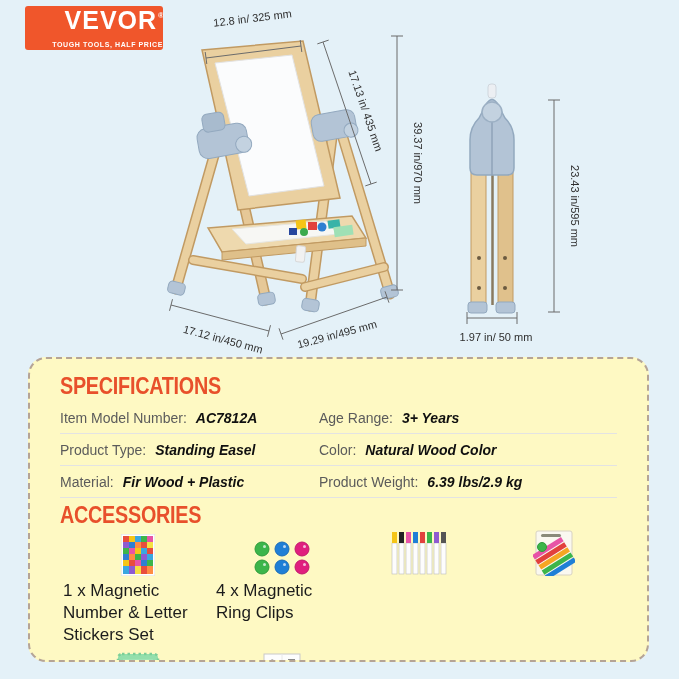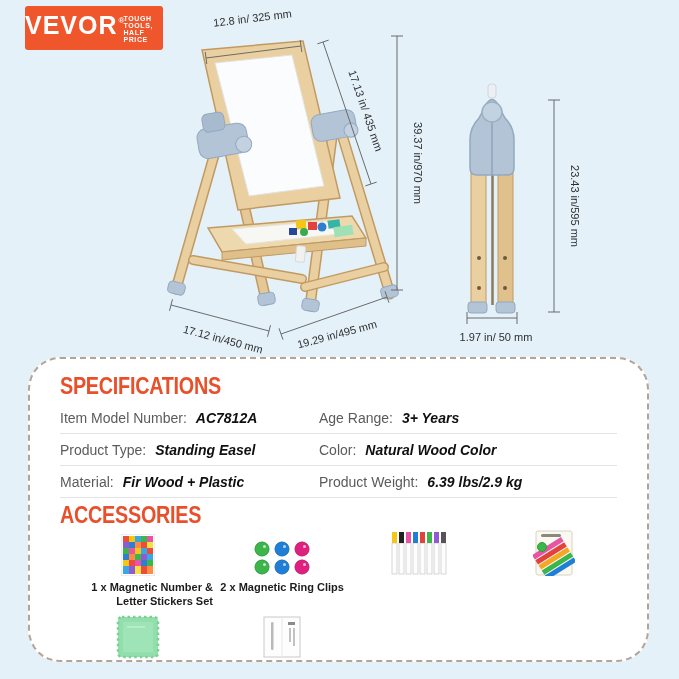--- a/index.html
+++ b/index.html
@@ -1,42 +1,42 @@
 <!DOCTYPE html>
 <html><head>
 <meta charset="utf-8">
 <style>
   html,body{margin:0;padding:0;}
   body{width:679px;height:679px;font-family:"Liberation Sans",sans-serif;}
   #canvas{position:relative;width:679px;height:679px;background:#e4f1f8;overflow:hidden;}
 
   
   .logo{position:absolute;left:25px;top:6px;width:138px;height:44px;background:#f0562b;border-radius:3px;
-        display:flex;flex-direction:row;align-items:center;justify-content:center;color:#fff;}
+        display:flex;flex-direction:column;align-items:flex-end;justify-content:center;color:#fff;}
   .logo-brand{font-weight:bold;font-size:25px;line-height:25px;letter-spacing:1px;position:relative;}
   .logo-brand .reg{font-size:8px;position:relative;top:-11px;left:1px;letter-spacing:0;}
   .logo-tagline{font-weight:bold;font-size:7px;letter-spacing:.6px;margin-top:2px;}
 
   
   .diagram-svg{position:absolute;left:0;top:0;}
   .dim-text{font-family:"Liberation Sans",sans-serif;font-size:11px;fill:#2f2f2f;}
 
   
-  .card{position:absolute;left:28px;top:357px;width:621px;height:305px;background:#ffffff;
-        border:2px dashed #b5a496;border-radius:32px;box-sizing:border-box;padding:10px 30px 2px 30px;overflow:hidden;}
+  .card{position:absolute;left:28px;top:357px;width:621px;height:305px;background:#fef9c3;
+        border:2px dashed #b5a496;border-radius:18px;box-sizing:border-box;padding:10px 30px 2px 30px;overflow:hidden;}
   .section-title{font-weight:bold;font-size:23px;color:#e8502b;transform:scaleX(.86);transform-origin:left center;
                  letter-spacing:-.3px;margin:4px 0 2px 0;white-space:nowrap;}
   .spec-grid{display:grid;grid-template-columns:46.5% 53.5%;}
   .spec-cell{border-bottom:1px solid #e3e3e3;padding:8px 0 7px 0;font-size:14px;white-space:nowrap;overflow:hidden;}
   .spec-label{color:#5b5b5b;text-align:center;}
   .spec-value{color:#101010;font-weight:bold;margin-left:9px;font-style:italic;}
   .acc-grid{display:grid;grid-template-columns:1.12fr .95fr 1.02fr .91fr;margin-top:2px;row-gap:5px;}
   .acc-item{display:flex;flex-direction:column;align-items:center;}
   .acc-icon{height:45px;display:flex;align-items:flex-end;justify-content:center;margin-bottom:4px;}
-  .acc-label{font-size:11px;font-weight:bold;color:#1c1c1c;text-align:right;line-height:1.3;max-width:150px;}
+  .acc-label{font-size:17px;font-weight:normal;color:#1c1c1c;text-align:left;line-height:1.3;max-width:150px;}
 </style>
 </head>
 <body>
 
 <div id="canvas">
 
   <div class="logo">
     <div class="logo-brand"><span>VEVOR</span><span class="reg">®</span></div>
     <div class="logo-tagline">TOUGH TOOLS, HALF PRICE</div>
   </div>
@@ -228,21 +228,21 @@
               <circle cx="30" cy="27" r="7" fill="#1f7fd6" stroke="#1a6cb8"></circle>
               <circle cx="50" cy="27" r="7" fill="#e01f7e" stroke="#c11a6c"></circle>
             <circle cx="12.5" cy="6.5" r="1.5" fill="#ffffff" opacity=".7"></circle>
               <circle cx="32.5" cy="6.5" r="1.5" fill="#ffffff" opacity=".7"></circle>
               <circle cx="52.5" cy="6.5" r="1.5" fill="#ffffff" opacity=".7"></circle>
             <circle cx="12.5" cy="24.5" r="1.5" fill="#ffffff" opacity=".7"></circle>
               <circle cx="32.5" cy="24.5" r="1.5" fill="#ffffff" opacity=".7"></circle>
               <circle cx="52.5" cy="24.5" r="1.5" fill="#ffffff" opacity=".7"></circle>
           </svg>
         </div>
-        <div class="acc-label">2 x Magnetic Ring Clips</div>
+        <div class="acc-label">4 x Magnetic Ring Clips</div>
       </div>
 
 
       <div class="acc-item">
         <div class="acc-icon">
           <svg width="58" height="46" viewBox="0 0 58 46">
             <g stroke="#bbb" stroke-width=".6">
               <rect x="2" y="13" width="5" height="31" fill="#fdfdfd"></rect>
                 <rect x="9" y="13" width="5" height="31" fill="#fdfdfd"></rect>
                 <rect x="16" y="13" width="5" height="31" fill="#fdfdfd"></rect>

